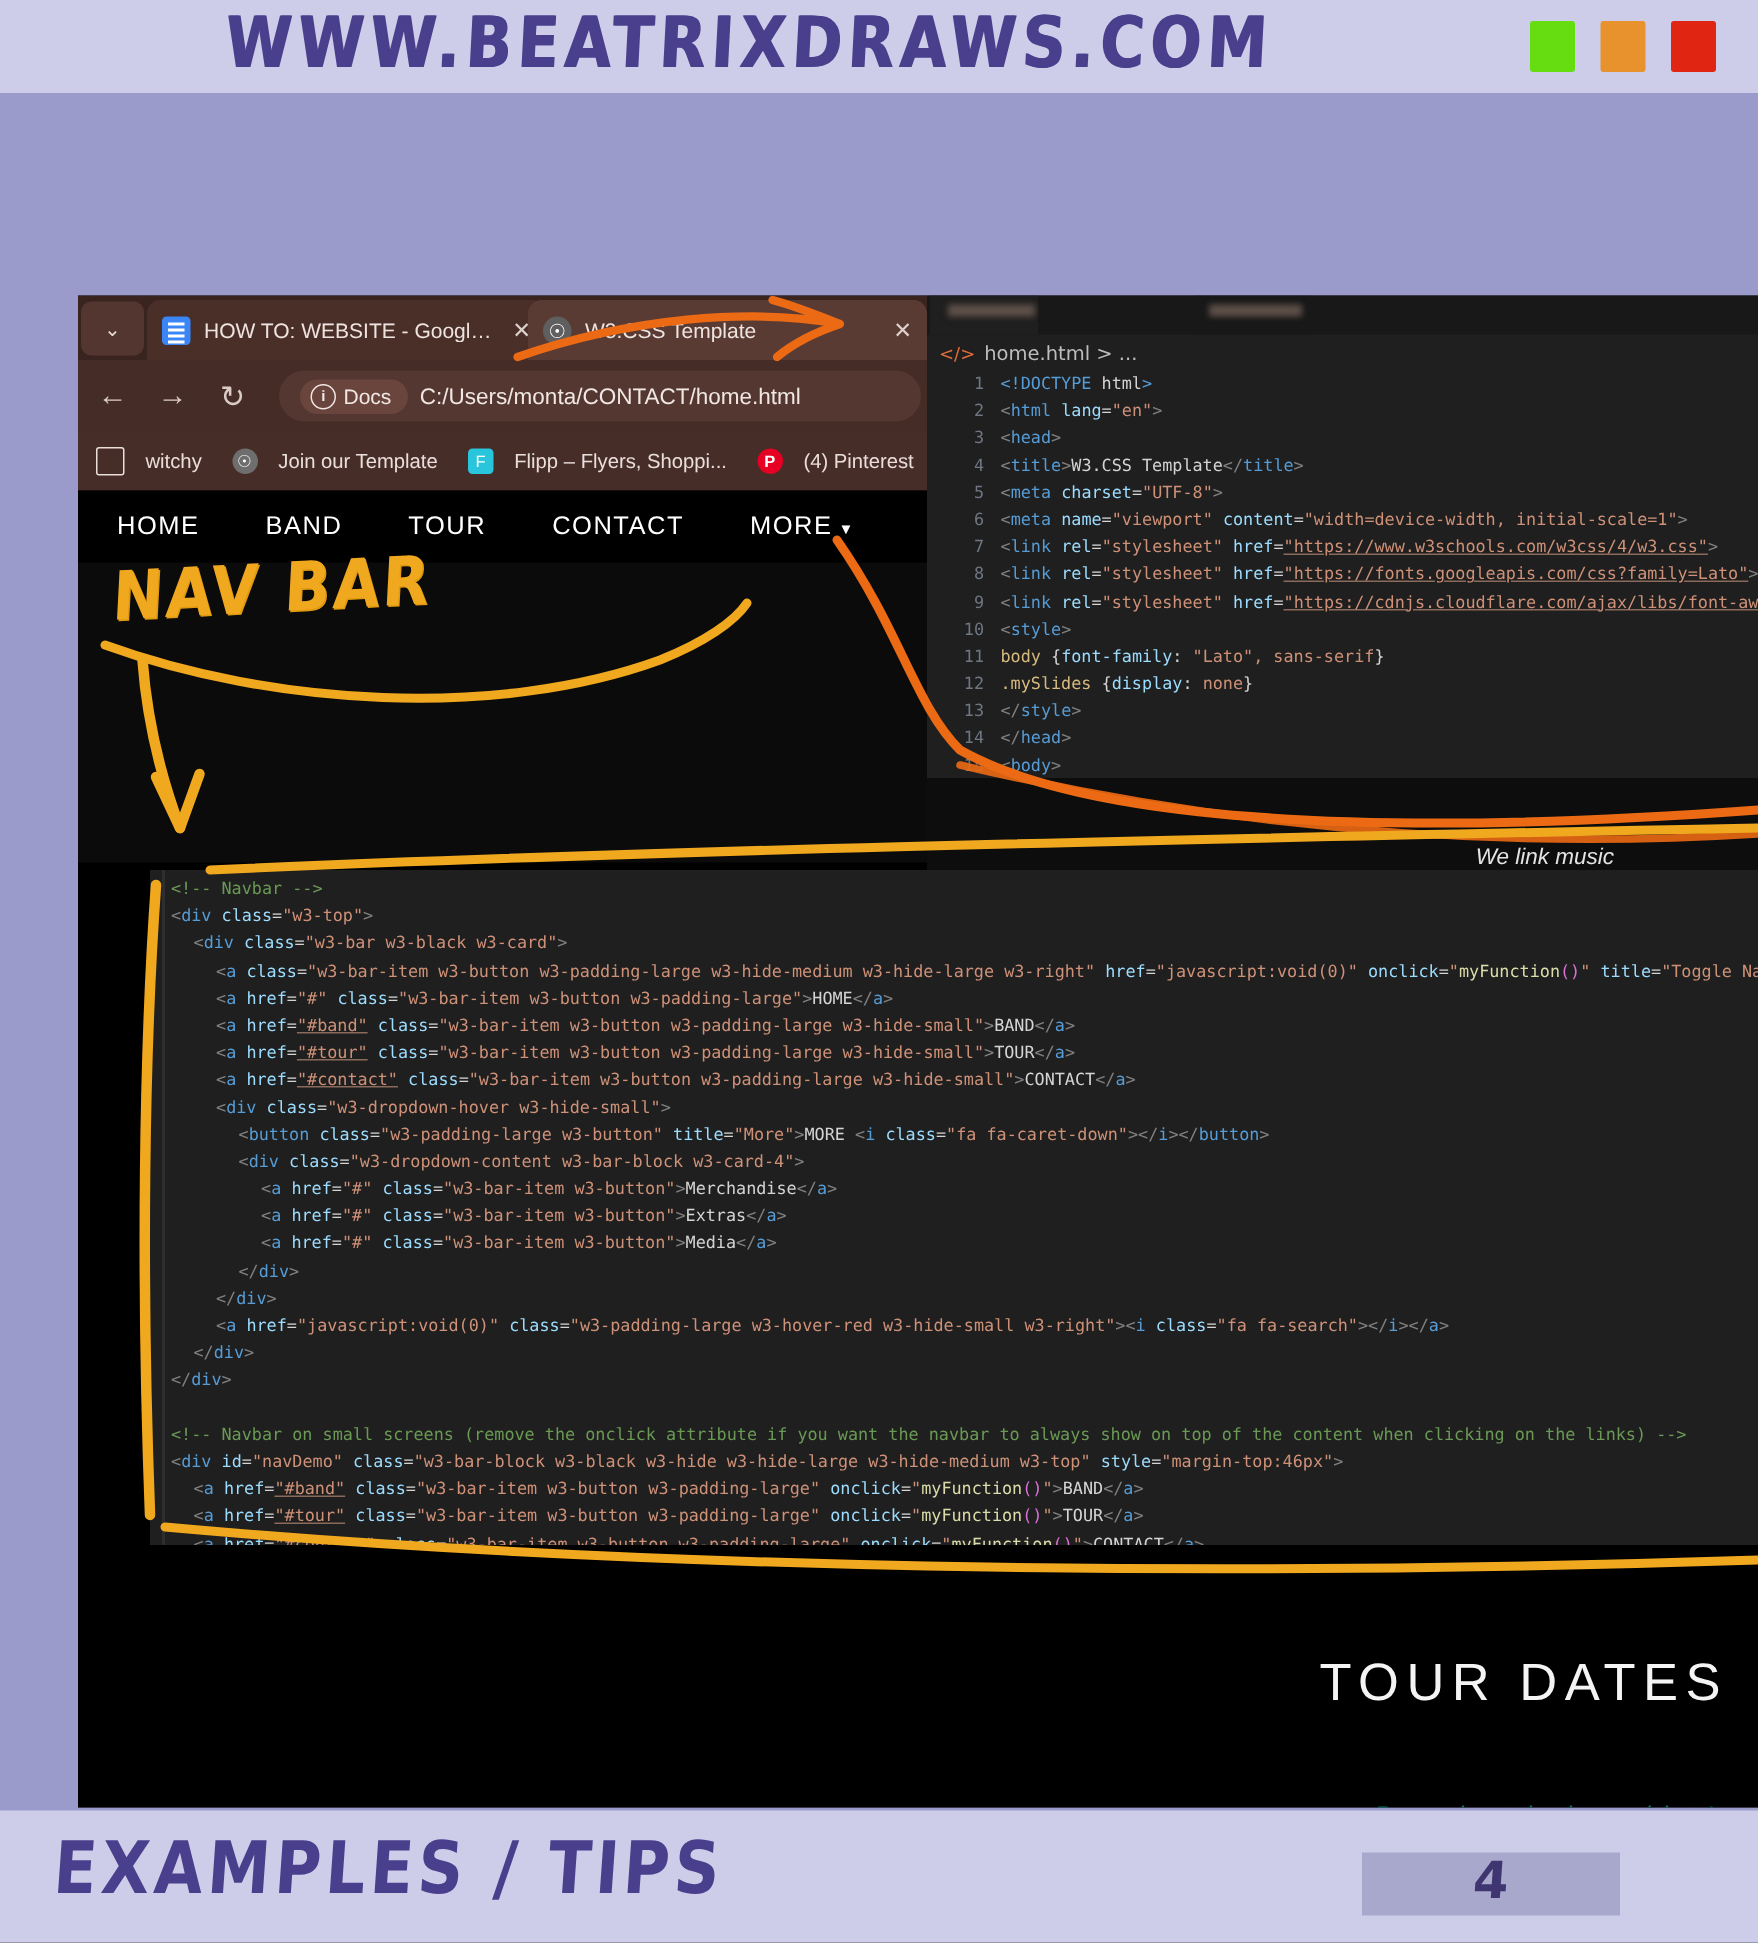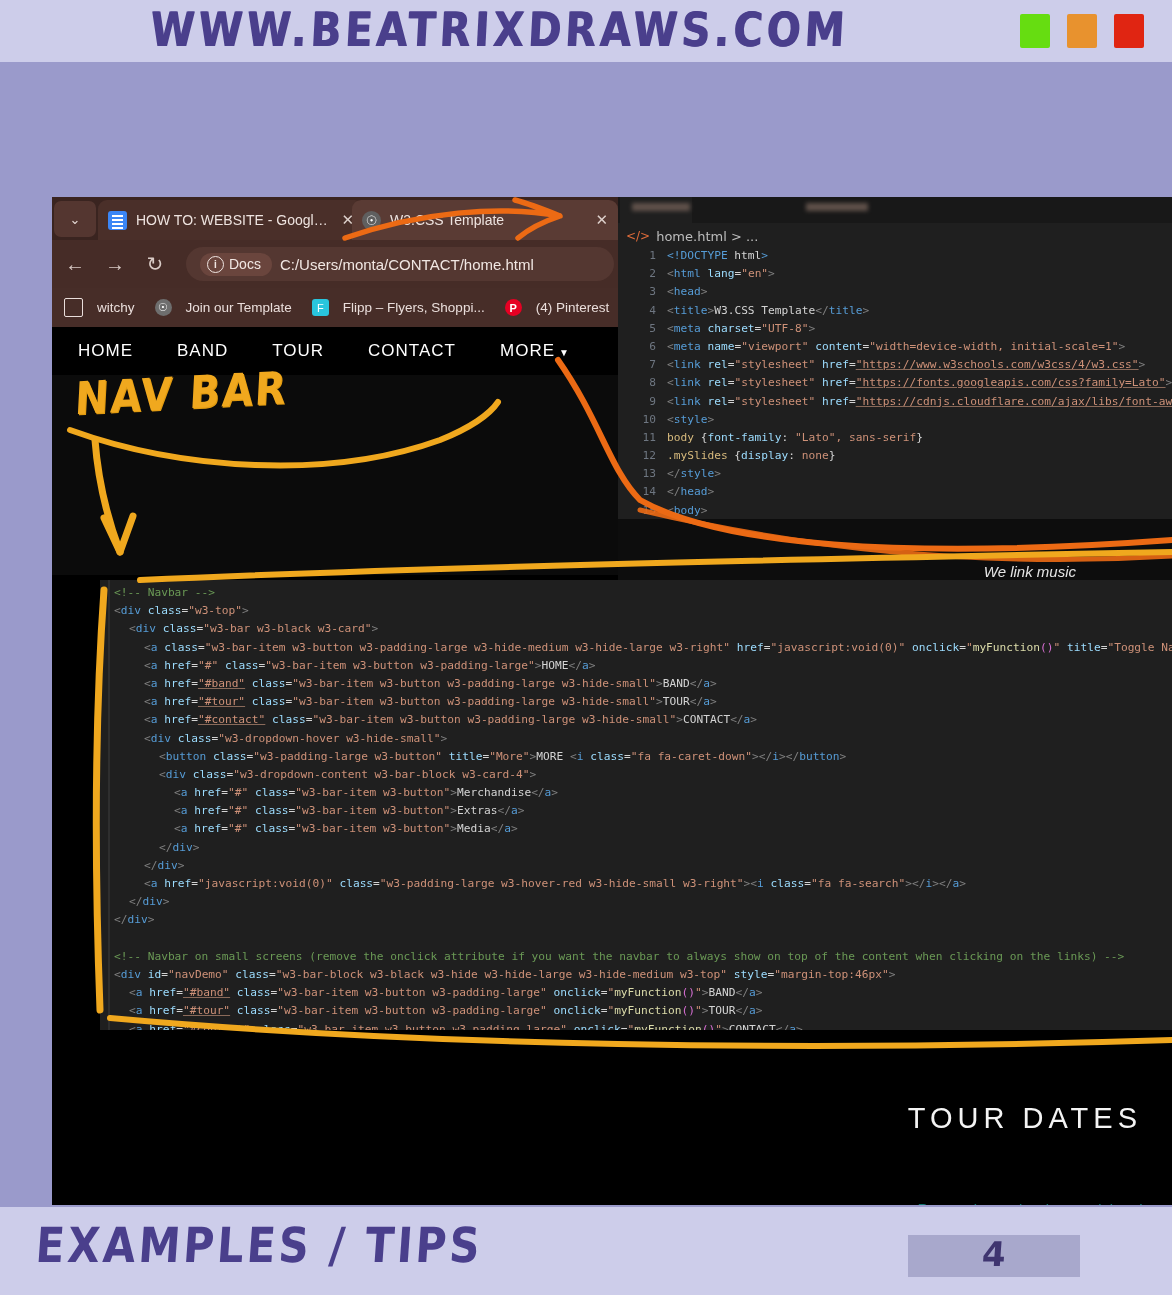--- a/index.html
+++ b/index.html
@@ -219,22 +219,22 @@
   .cp-gutter {
     position:absolute; left:8px; top:0; width:2px; height:450px; background:#2e2e2e;
   }
 
   
   .tourband {
     position:absolute; left:0; top:833px; width:1120px; height:175px;
     background:#000;
   }
   .tour-title {
-    position:absolute; right:30px; top:72px;
-    color:#f4f4f4; font-size:29px; letter-spacing:5px;
+    position:absolute; right:20px; top:72px;
+    color:#f4f4f4; font-size:35px; letter-spacing:5px;
   }
   .tour-sub {
     position:absolute; right:30px; top:132px;
     color:#0f766e; font-size:16px; font-style:italic;margin-top:40px;
   }
 
   
   .annot { position:absolute; left:0; top:0; width:1172px; height:1295px; pointer-events:none; }
   .navbar-word {
     position:absolute; left:75px; top:370px;

